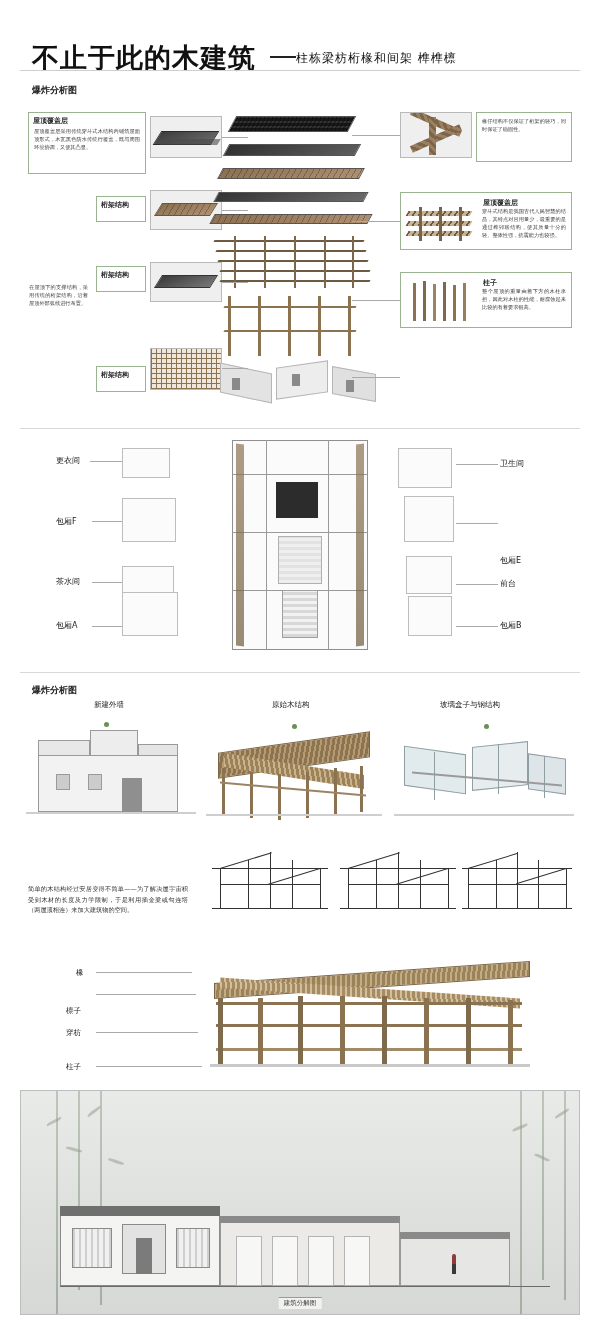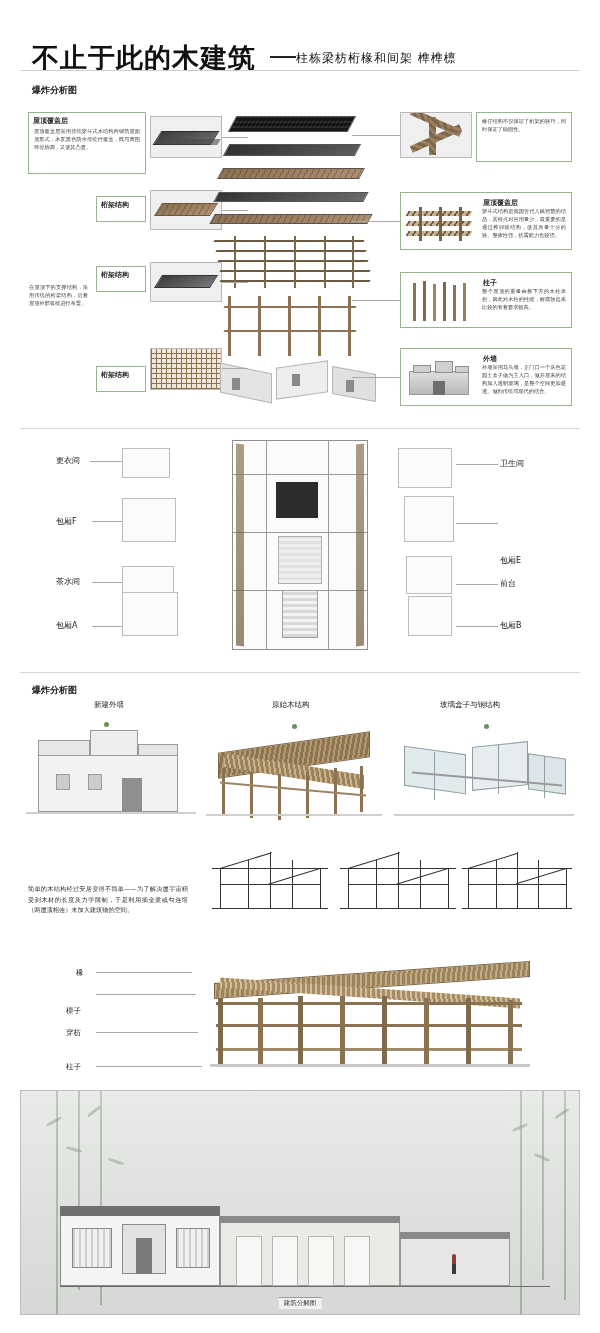--- a/index.html
+++ b/index.html
@@ -210,31 +210,20 @@
     <div style="position:absolute;left:6px;top:8px;width:66px;height:42px;overflow:hidden;">
       <div style="position:absolute;left:6px;top:2px;width:3px;height:38px;background:#8b7352;"></div>
       <div style="position:absolute;left:16px;top:0px;width:3px;height:40px;background:#7d6a4c;"></div>
       <div style="position:absolute;left:26px;top:3px;width:3px;height:37px;background:#9a8462;"></div>
       <div style="position:absolute;left:36px;top:1px;width:3px;height:39px;background:#7d6a4c;"></div>
       <div style="position:absolute;left:46px;top:4px;width:3px;height:36px;background:#8b7352;"></div>
       <div style="position:absolute;left:56px;top:2px;width:3px;height:38px;background:#94805f;"></div>
     </div>
   </div>
 
-  <div class="card" style="left:400px; top:348px; width:172px; height:58px;">
-    <div class="card-title" style="position:absolute;left:78px;top:2px;">外墙</div>
-    <div class="card-body" style="position:absolute;left:76px;top:14px;width:94px;">外墙采用马头墙，正门口一个灰色花园土盒子做为主入口，做开屋来的结构加入透明玻璃，是整个空间更加通透。做到传统与现代的结合。</div>
-    <div style="position:absolute;left:6px;top:10px;width:66px;height:40px;overflow:hidden;">
-      <div class="tex-grey-wall" style="position:absolute;left:2px;top:12px;width:60px;height:24px;border:1px solid #9a9a9a;"></div>
-      <div style="position:absolute;left:6px;top:6px;width:18px;height:8px;background:#cfcfcf;border:1px solid #8f8f8f;"></div>
-      <div style="position:absolute;left:28px;top:2px;width:18px;height:12px;background:#cfcfcf;border:1px solid #8f8f8f;"></div>
-      <div style="position:absolute;left:48px;top:7px;width:14px;height:7px;background:#cfcfcf;border:1px solid #8f8f8f;"></div>
-      <div style="position:absolute;left:26px;top:22px;width:12px;height:14px;background:#6e6e6e;"></div>
-    </div>
-  </div>
 
   <div class="stack">
 
     <div class="slab tex-roof" style="left:22px; top:6px; width:120px; height:16px;"></div>
     <div class="slab" style="left:16px; top:34px; width:132px; height:12px; background:linear-gradient(150deg,#2f2f2f,#5e5e5e);"></div>
     <div class="slab tex-plank" style="left:10px; top:58px; width:142px; height:11px;"></div>
     <div class="slab" style="left:6px; top:82px; width:150px; height:10px; background:linear-gradient(150deg,#333,#6b6b6b);"></div>
     <div class="slab tex-plank" style="left:2px; top:104px; width:158px; height:10px;"></div>
 
     <div style="position:absolute; left:4px; top:124px; width:160px; height:56px;">

